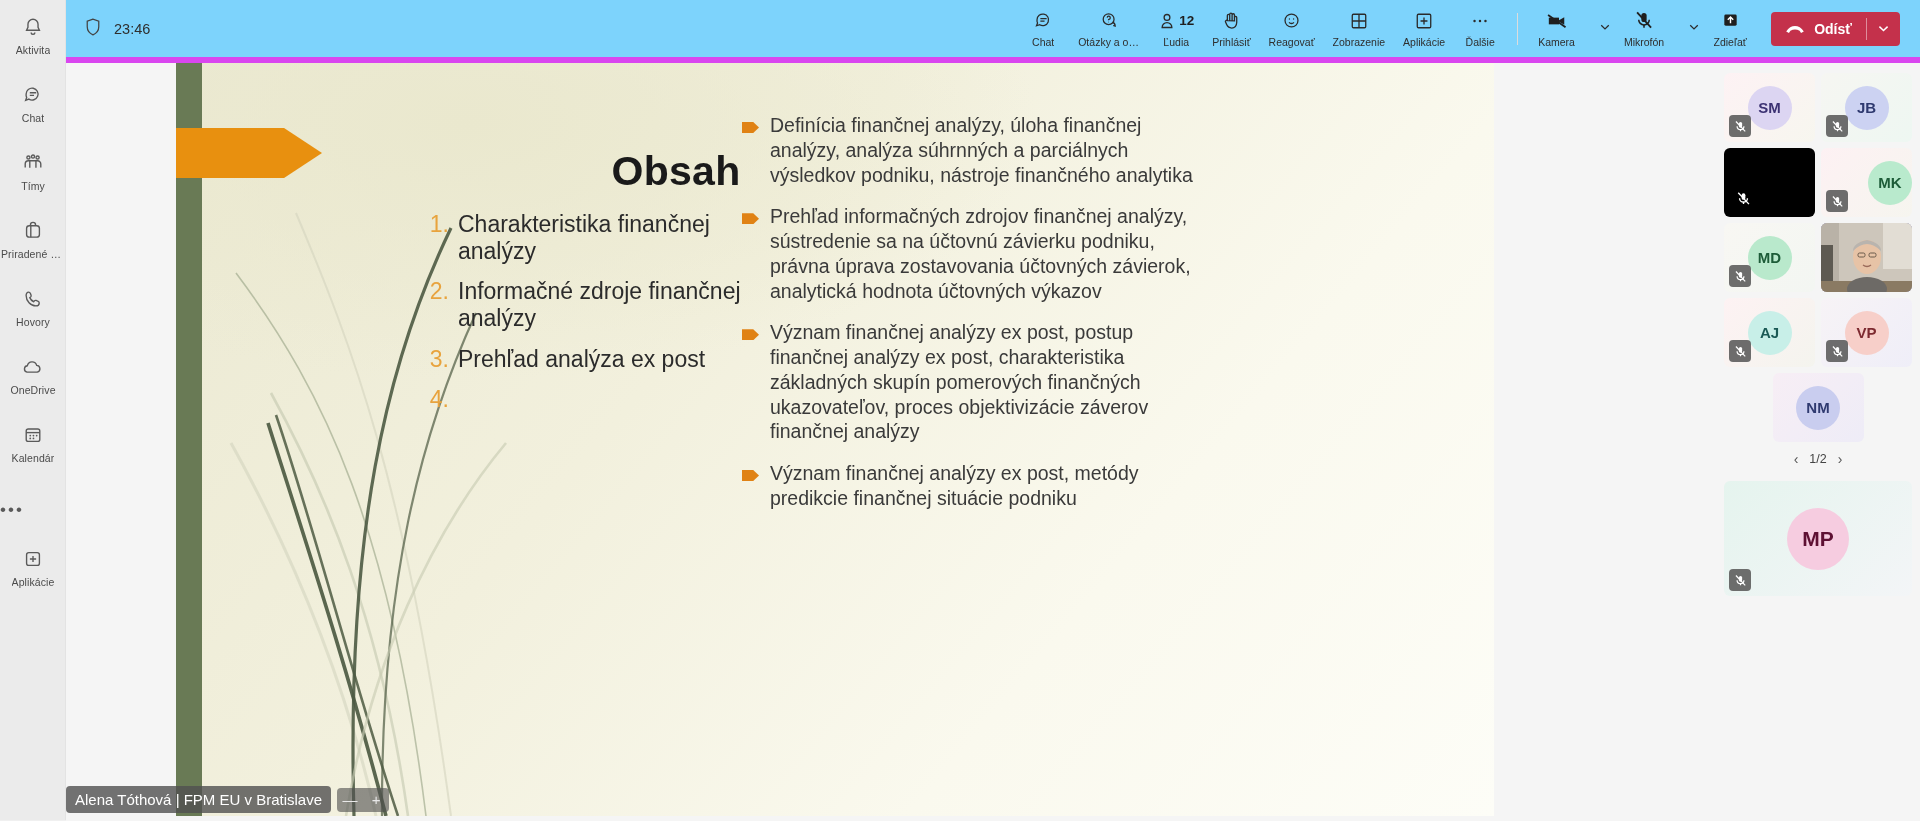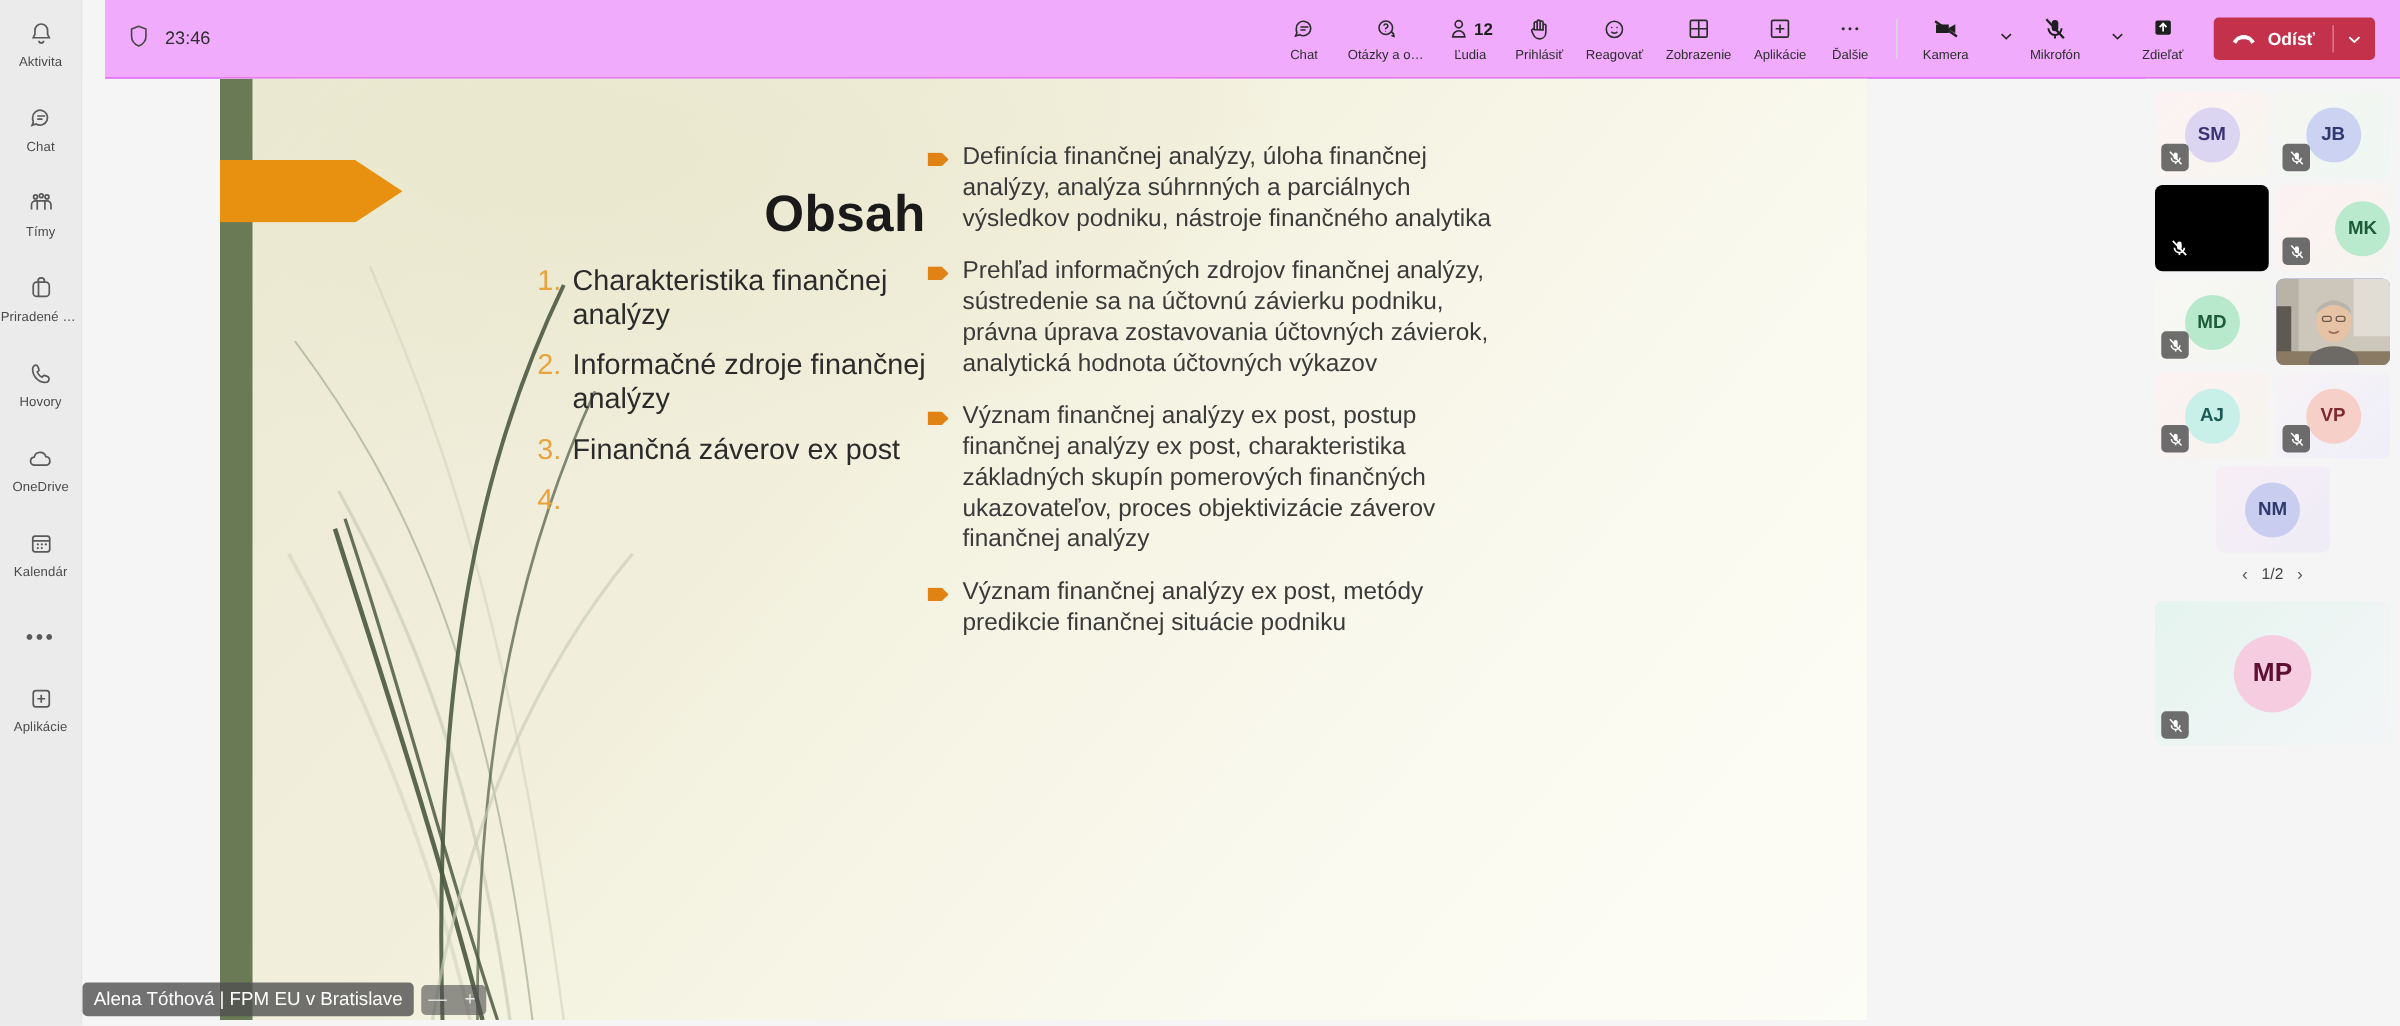--- a/index.html
+++ b/index.html
@@ -8,21 +8,21 @@
     overflow: hidden;
     font-family: "Liberation Sans", sans-serif;
     background: #f5f5f5;
   }
   #app { position: relative; width: 1920px; height: 821px; display: flex; background: #f0f0f0; }
 
   
   .rail {
     width: 66px; height: 820px; flex: 0 0 66px;
     background: #ebebeb;
-    display: flex; flex-direction: column; align-items: center;
+    display: flex; flex-direction: column; align-items: flex-start;
     padding-top: 14px;
     border-right: 1px solid #e3e3e3;
   }
   .rail-item {
     width: 66px; height: 60px;
     display: flex; flex-direction: column; align-items: center; justify-content: flex-start;
     cursor: pointer; margin-bottom: 8px;
     color: #4a4a4a;
   }
   .rail-ico { height: 26px; display:flex; align-items:center; justify-content:center; }
@@ -33,25 +33,24 @@
     text-align: center; letter-spacing: .1px;
   }
   .rail-dots { height: 40px; display:flex; align-items:center; justify-content:center; color:#5a5a5a; font-size:17px; letter-spacing:2px; cursor:pointer; }
 
   
   .main { flex: 1 1 auto; display: flex; flex-direction: column; min-width: 0; background:#f5f5f5; }
 
   
   .topbar {
     height: 63px; flex: 0 0 63px;
-    background: #f0abfc;
+    background: #7dd3fc;
     display: flex; align-items: center;
-    border-bottom: 1px solid #d946ef;
+    border-bottom: 6px solid #d946ef;
     position: relative;
-    margin-left: 18px;
   }
   .tb-left { display:flex; align-items:center; gap: 12px; padding-left: 18px; }
   .shield svg { stroke:#444; fill:none; stroke-width:1.4; }
   .timer { font-size: 14.5px; color: #2e2e2e; }
 
   .tb-center { margin-left: auto; display: flex; align-items: flex-end; gap: 2px; padding-right: 6px;}
   .tb-btn {
     min-width: 50px; padding: 3px 8px 4px;
     display:flex; flex-direction:column; align-items:center; justify-content:flex-end;
     cursor:pointer; border-radius: 4px;
@@ -467,21 +466,21 @@
             <div class="ol-item">
               <span class="ol-num">1.</span>
               <span class="ol-txt">Charakteristika finančnej analýzy</span>
             </div>
             <div class="ol-item">
               <span class="ol-num">2.</span>
               <span class="ol-txt">Informačné zdroje finančnej analýzy</span>
             </div>
             <div class="ol-item">
               <span class="ol-num">3.</span>
-              <span class="ol-txt">Finančná záverov ex post</span>
+              <span class="ol-txt">Prehľad analýza ex post</span>
             </div>
             <div class="ol-item">
               <span class="ol-num">4.</span>
             </div>
           </div>
 
           <div class="bl-list">
             <div class="bl-item">
               <span class="bl-mark">
                   <i></i>

